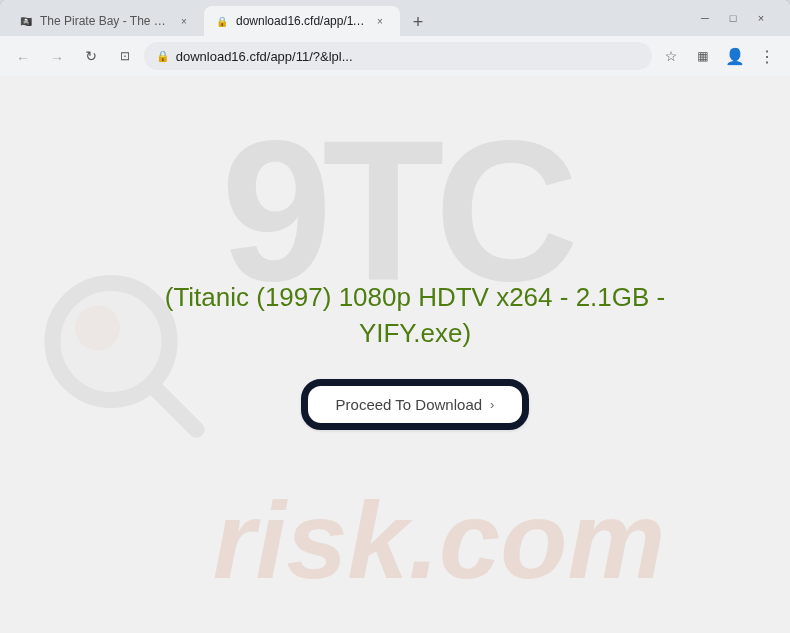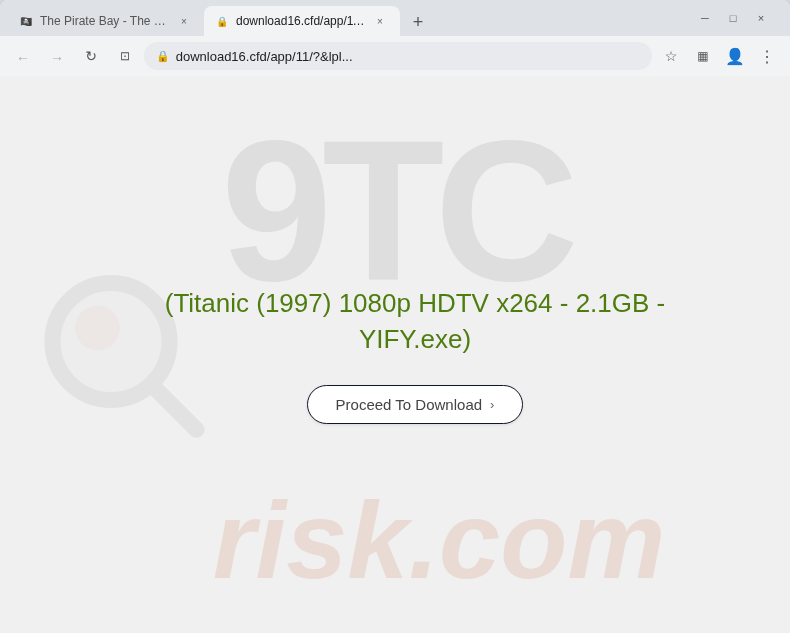--- a/index.html
+++ b/index.html
@@ -277,21 +277,21 @@
       font-size: 26px;
       font-weight: 400;
       color: #4d7c0f;
       text-align: center;
       line-height: 1.4;
       max-width: 600px;
     }
 
     .download-btn {
       background: white;
-      border: 1px solid #0f172a;
+      border: 7px solid #0f172a;
       border-radius: 20px;
       padding: 10px 28px;
       font-size: 15px;
       color: #444;
       cursor: pointer;
       display: flex;
       align-items: center;
       gap: 8px;
       box-shadow: 0 1px 3px rgba(0,0,0,0.1);
       transition: background 0.15s;

